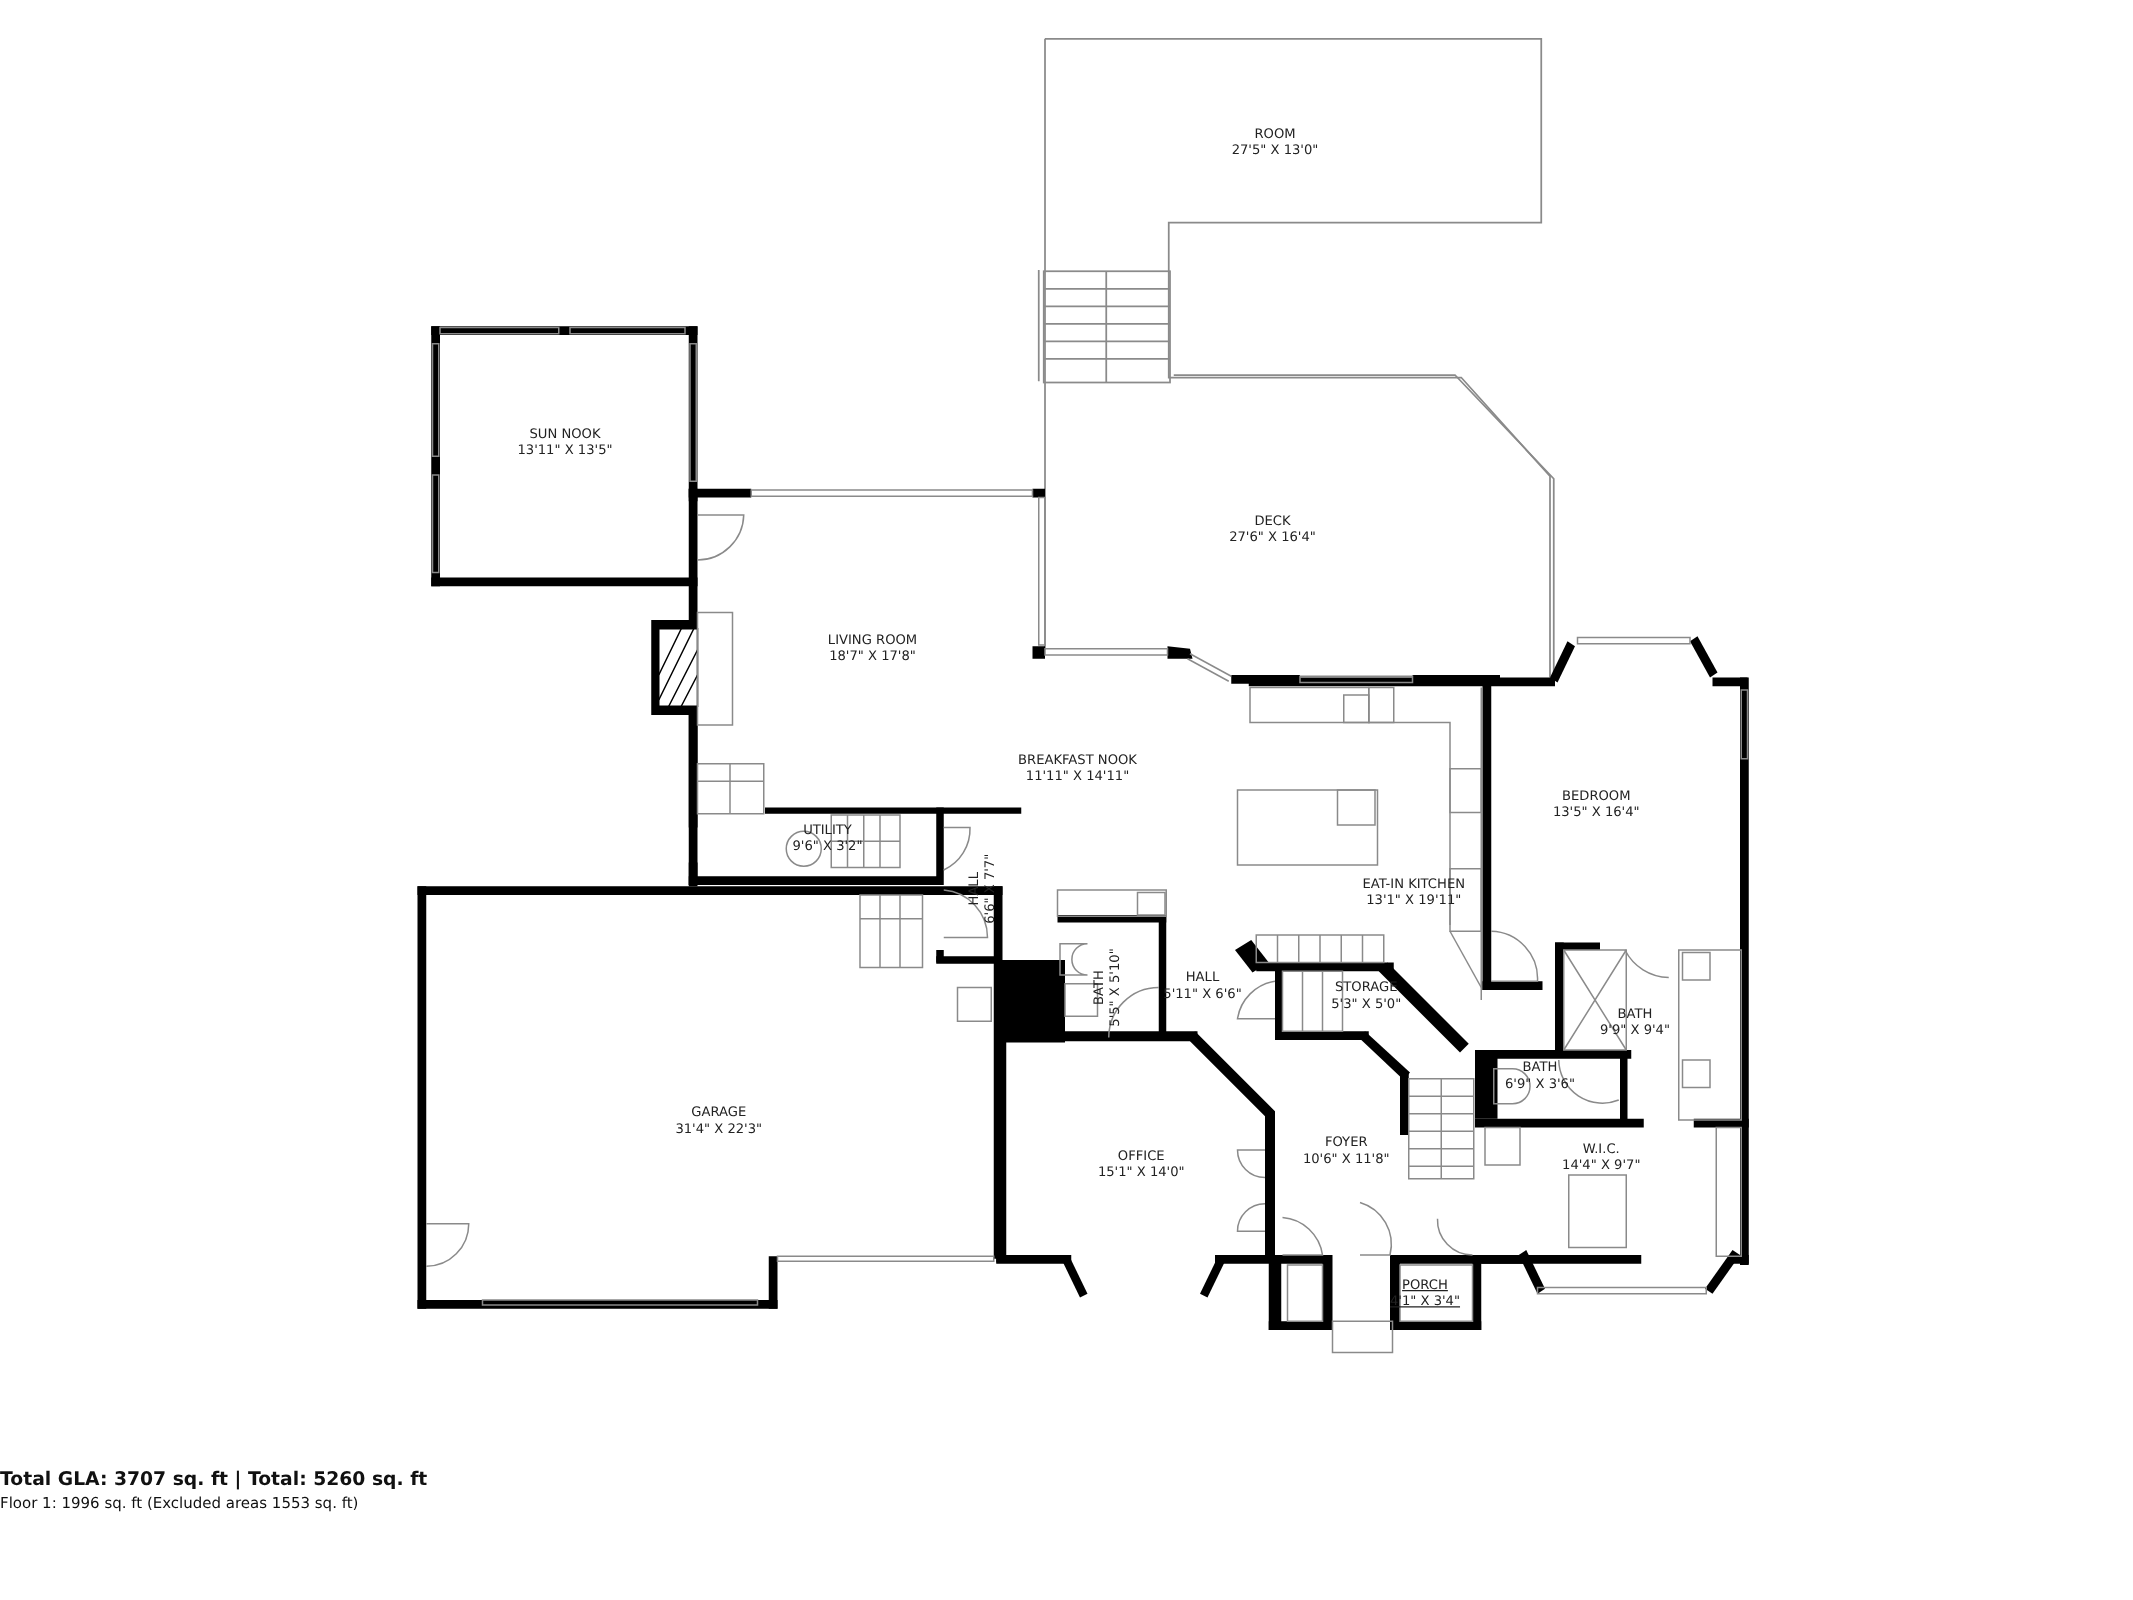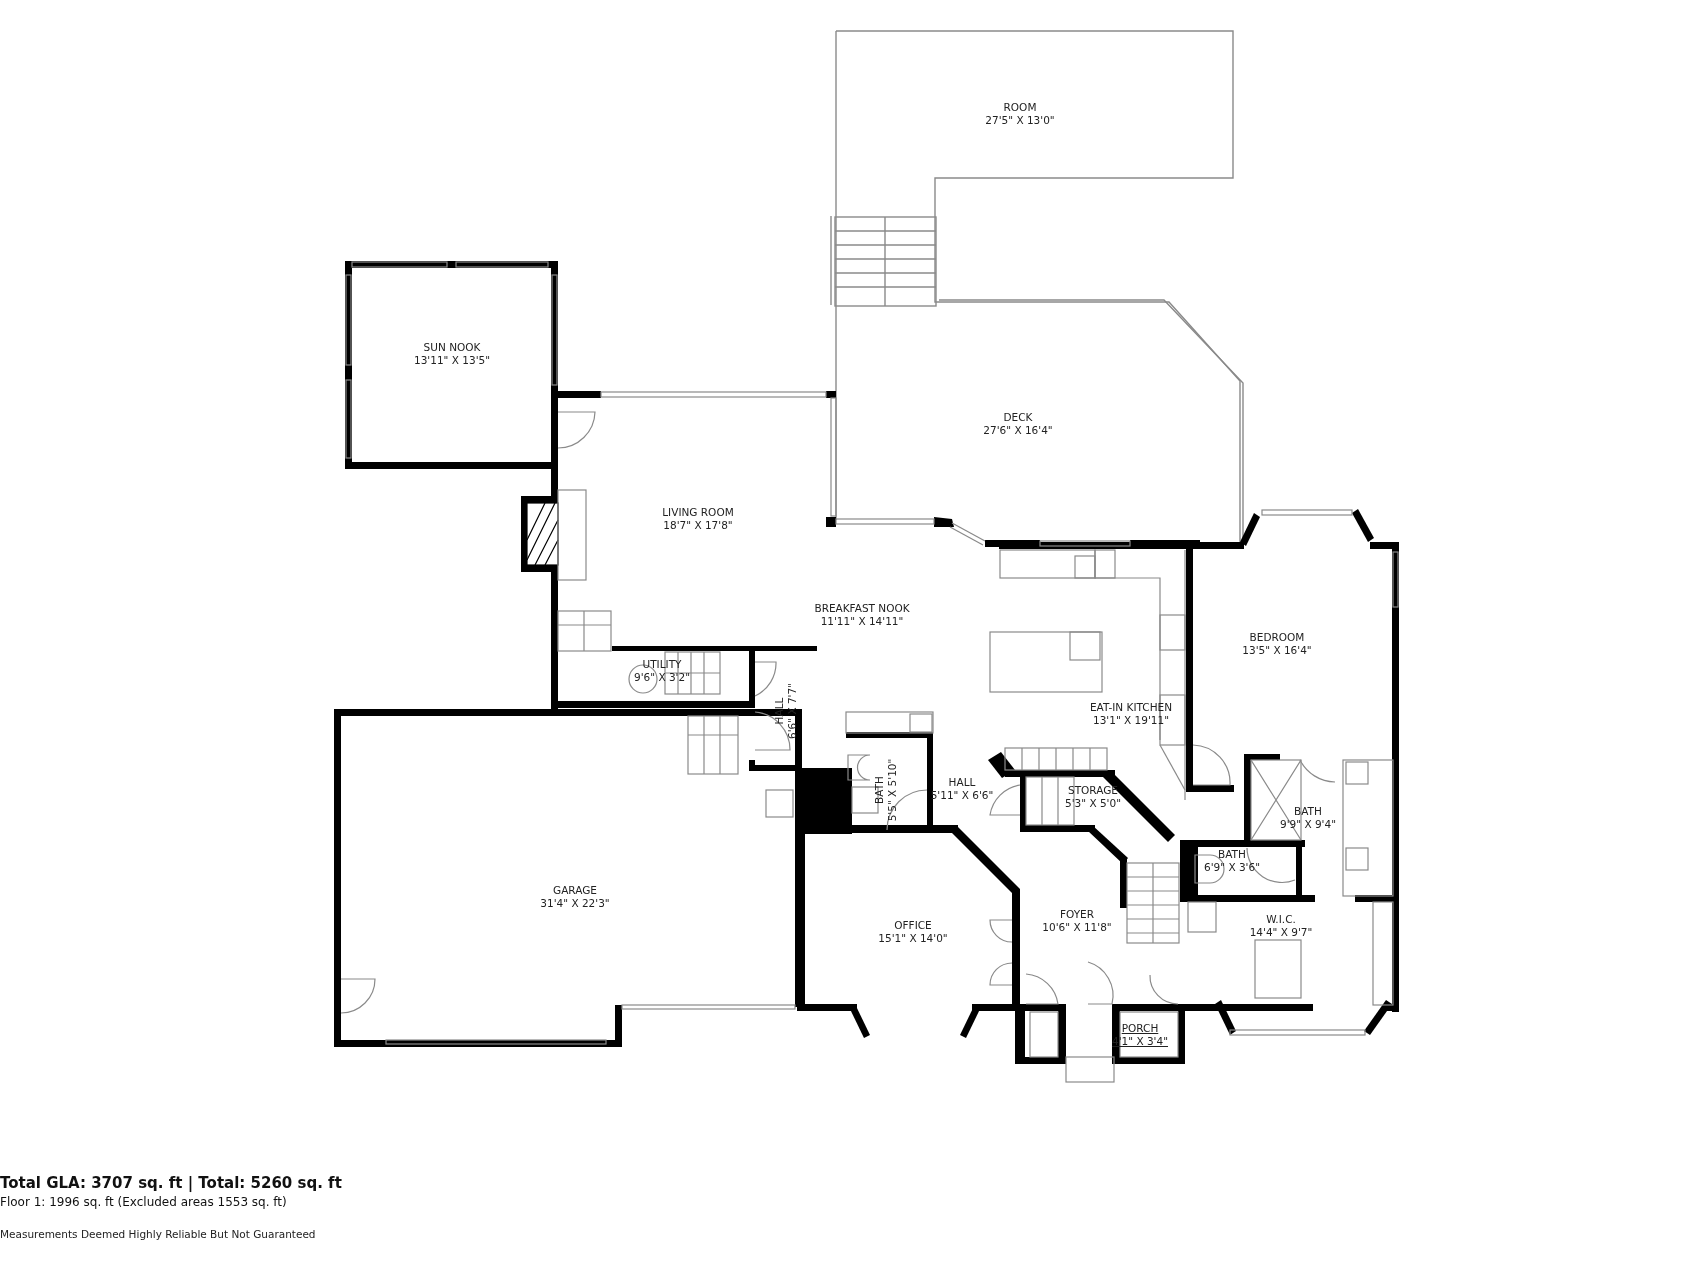--- a/index.html
+++ b/index.html
@@ -290,14 +290,13 @@
   <span class="dim">14'4" X 9'7"</span>
 </div>
 <div class="room-label" style="left:1140px; top:1035px;text-decoration:underline;">
   <span class="nm">PORCH</span>
   <span class="dim">4'1" X 3'4"</span>
 </div>
 
 <div id="footer">
   <div class="total">Total GLA: 3707 sq. ft | Total: 5260 sq. ft</div>
   <div class="floor">Floor 1: 1996 sq. ft (Excluded areas 1553 sq. ft)</div>
-  <div class="disclaimer">Measurements Deemed Highly Reliable But Not Guaranteed</div>
 </div>
 
 </body></html>

